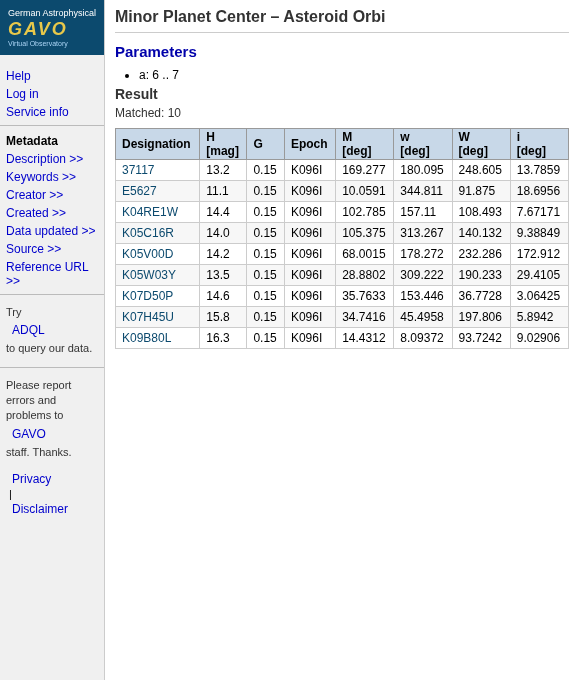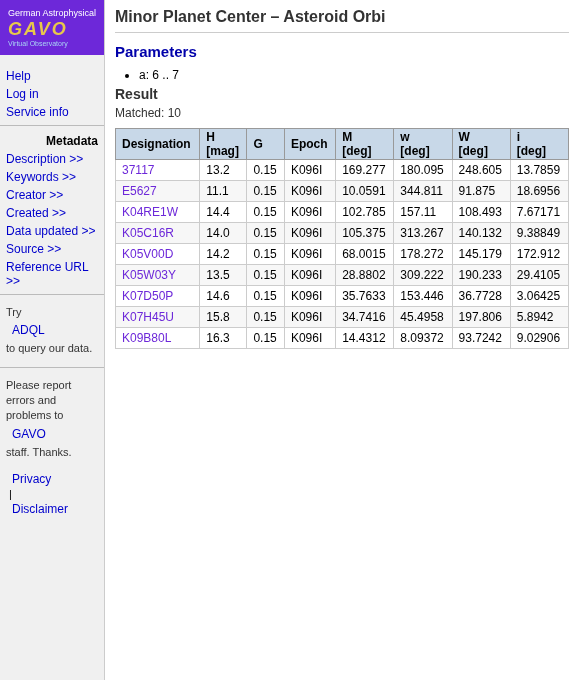--- a/index.html
+++ b/index.html
@@ -10,21 +10,21 @@
       width: 105px;
       min-height: 680px;
       background: #f0f0f0;
       border-right: 1px solid #ccc;
       display: flex;
       flex-direction: column;
       align-items: flex-start;
       padding: 0;
     }
     #sidebar .logo-area {
-      background: #6d28d9;
+      background: #0c4a6e;
       width: 100%;
       height: 55px;
       display: flex;
       align-items: center;
       justify-content: center;
     }
     .logo-text {
       color: #fff;
       font-size: 9px;
       text-align: center;
@@ -52,21 +52,20 @@
       color: #0000cc;
       text-decoration: none;
       font-size: 12px;
       cursor: pointer;
     }
     .sidebar-nav .section-header {
       color: #000;
       font-weight: bold;
       font-size: 12px;
       padding: 4px 6px 2px 6px;
-      text-align: right;
     }
     .sidebar-divider {
       border: none;
       border-top: 1px solid #bbb;
       margin: 4px 0;
     }
     .sidebar-note {
       padding: 6px 6px;
       font-size: 11px;
       color: #333;
@@ -132,21 +131,21 @@
       white-space: nowrap;
       font-weight: bold;
     }
     .data-table td {
       border: 1px solid #ccc;
       padding: 3px 6px;
       white-space: nowrap;
     }
     .data-table tr:nth-child(even) td { background: #f7f7f7; }
     .data-table td.designation a {
-      color: #6d28d9;
+      color: #0c4a6e;
       text-decoration: none;
     }
   </style>
 </head>
 <body>
 
 <div id="sidebar">
   <div class="logo-area">
     <div>
       <div class="logo-text">German Astrophysical</div>
@@ -248,21 +247,21 @@
           <td>140.132</td>
           <td>9.38849</td>
         </tr>
         <tr>
           <td class="designation"><a href="#">K05V00D</a></td>
           <td>14.2</td>
           <td>0.15</td>
           <td>K096I</td>
           <td>68.0015</td>
           <td>178.272</td>
-          <td>145.179</td>
+          <td>232.286</td>
           <td>172.912</td>
         </tr>
         <tr>
           <td class="designation"><a href="#">K05W03Y</a></td>
           <td>13.5</td>
           <td>0.15</td>
           <td>K096I</td>
           <td>28.8802</td>
           <td>309.222</td>
           <td>190.233</td>

